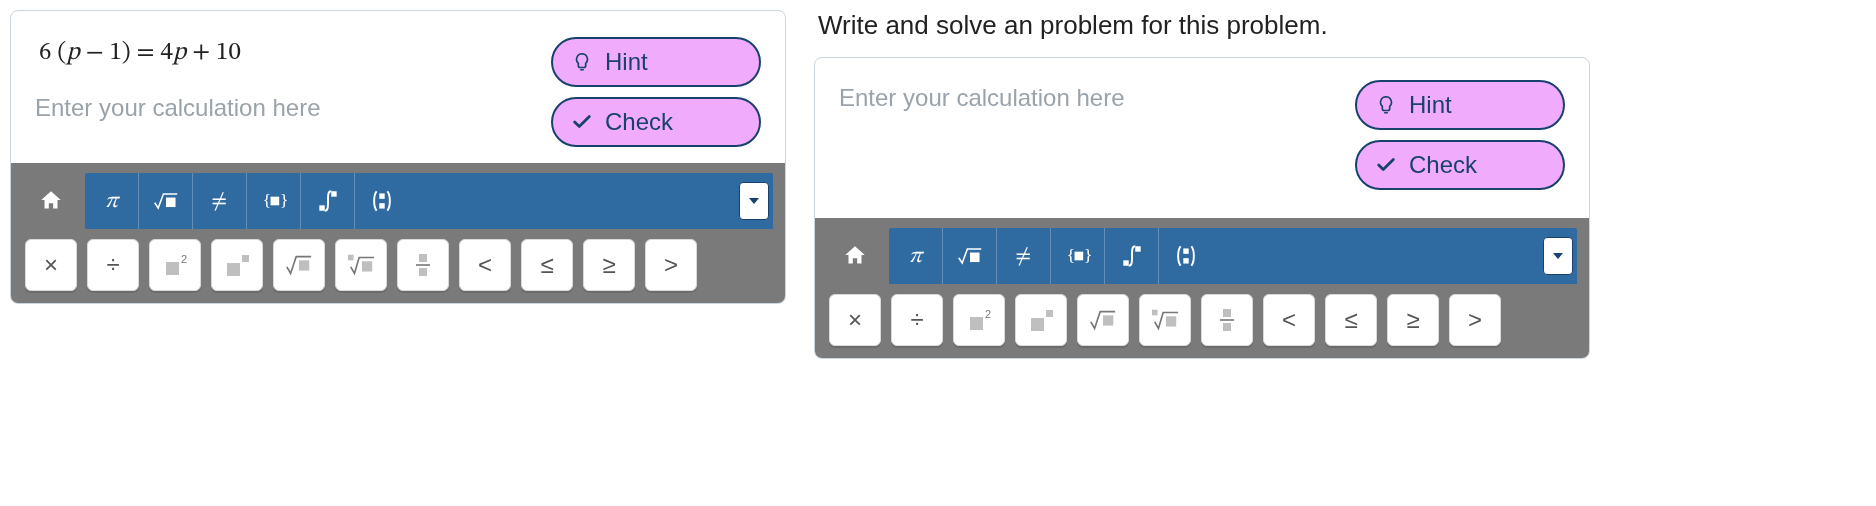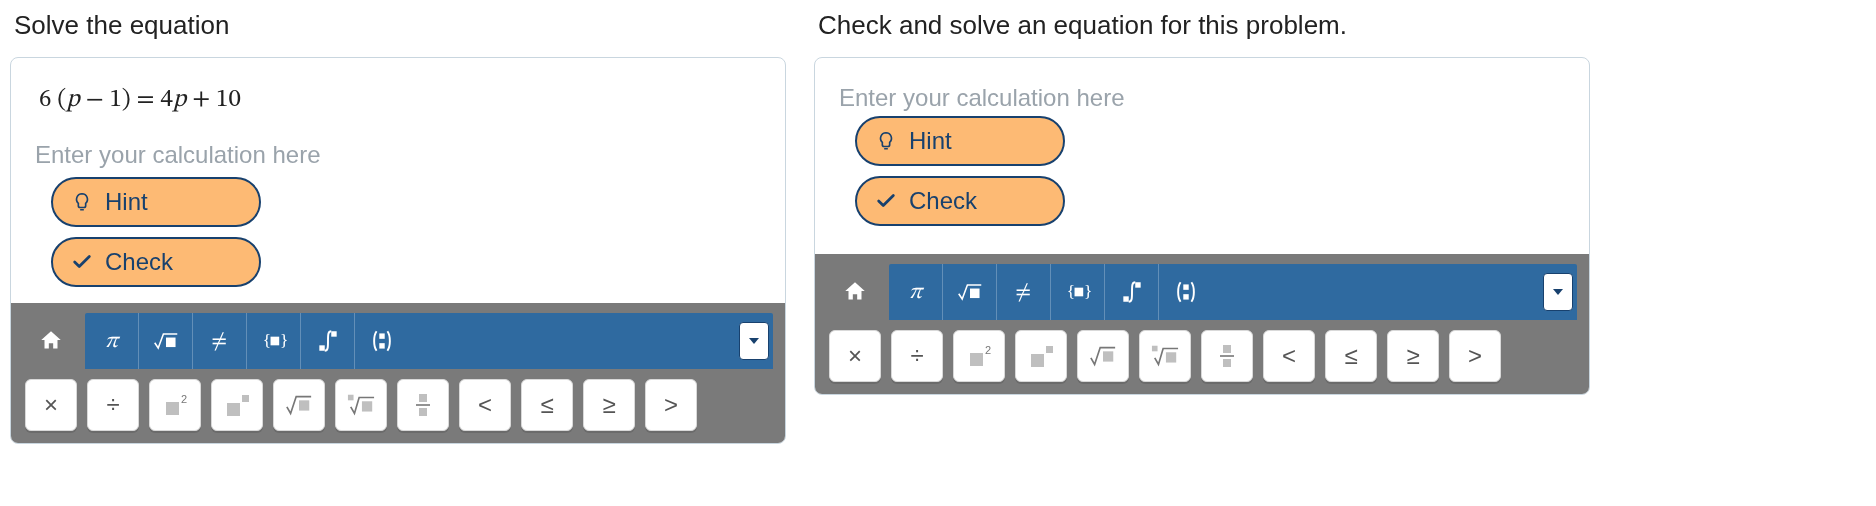--- a/index.html
+++ b/index.html
@@ -13,21 +13,21 @@
   }
   .page { display: flex; gap: 28px; align-items: flex-start; }
   .col { flex: 0 0 auto; width: 776px; }
   .prompt { font-size: 26px; margin: 0 0 16px 4px; color: #222; }
   .card {
     border: 1px solid #c9d6df;
     border-radius: 8px;
     background: #fff;
     overflow: hidden;
   }
-  .card-inner { padding: 22px 24px 16px 24px; display: flex; flex-direction: column; }
+  .card-inner { padding: 22px 24px 16px 24px; display: flex; }
   .left-area { flex: 1; min-width: 0; }
   .equation {
     font-family: "STIX Two Math", "Cambria Math", "Times New Roman", serif;
     font-size: 25px;
     color: #222;
     margin: 4px 0 22px 4px;
   }
   .eq-var { font-style: italic; }
   .input-box {
     width: 100%;
@@ -44,21 +44,21 @@
     flex-direction: column;
     gap: 10px;
     margin-left: 16px;
     padding-top: 4px;
   }
   .pill {
     width: 210px;
     height: 50px;
     border: 2px solid #18416e;
     border-radius: 28px;
-    background: #fdba74;
+    background: #f0abfc;
     color: #18416e;
     font-size: 24px;
     padding: 0 18px;
     display: flex;
     align-items: center;
     gap: 12px;
     cursor: pointer;
   }
   .pill svg { width: 22px; height: 22px; flex: 0 0 auto; }
   .toolbar {
@@ -125,21 +125,20 @@
   .glyph-white { fill: #fff; }
   .glyph-white-stroke { stroke: #fff; fill: none; stroke-width: 1.8; }
   .sup2 { font-size: 11px; fill:#777; }
 </style>
 </head>
 <body>
 
 <div class="page">
 
   <div class="col">
-    <div class="prompt">Solve the equation</div>
     <div class="card">
       <div class="card-inner">
         <div class="left-area">
           <div class="equation">6 (<span class="eq-var">p</span> − 1) = 4<span class="eq-var">p</span> + 10</div>
           <input class="input-box" placeholder="Enter your calculation here" style="">
         </div>
         <div class="right-buttons">
           <button class="pill">
             <svg viewBox="0 0 24 24">
                 <path fill="none" stroke="#18416e" stroke-width="1.8" d="M12 3a6 6 0 0 0-4 10.4V16a2 2 0 0 0 2 2h4a2 2 0 0 0 2-2v-2.6A6 6 0 0 0 12 3z"></path>
@@ -244,21 +243,21 @@
           <div class="key">&lt;</div>
           <div class="key">≤</div>
           <div class="key">≥</div>
           <div class="key">&gt;</div>
         </div>
       </div>
     </div>
   </div>
 
   <div class="col" style="width:776px">
-    <div class="prompt">Check and solve an equation for this problem.</div>
+    <div class="prompt">Write and solve an problem for this problem.</div>
     <div class="card">
       <div class="card-inner" style="padding-bottom:28px">
         <div class="left-area">
           <input class="input-box" placeholder="Enter your calculation here" style="">
         </div>
         <div class="right-buttons" style="padding-top:0">
           <button class="pill">
             <svg viewBox="0 0 24 24">
                 <path fill="none" stroke="#18416e" stroke-width="1.8" d="M12 3a6 6 0 0 0-4 10.4V16a2 2 0 0 0 2 2h4a2 2 0 0 0 2-2v-2.6A6 6 0 0 0 12 3z"></path>
                 <line x1="10" y1="20.5" x2="14" y2="20.5" stroke="#18416e" stroke-width="1.8"></line>

